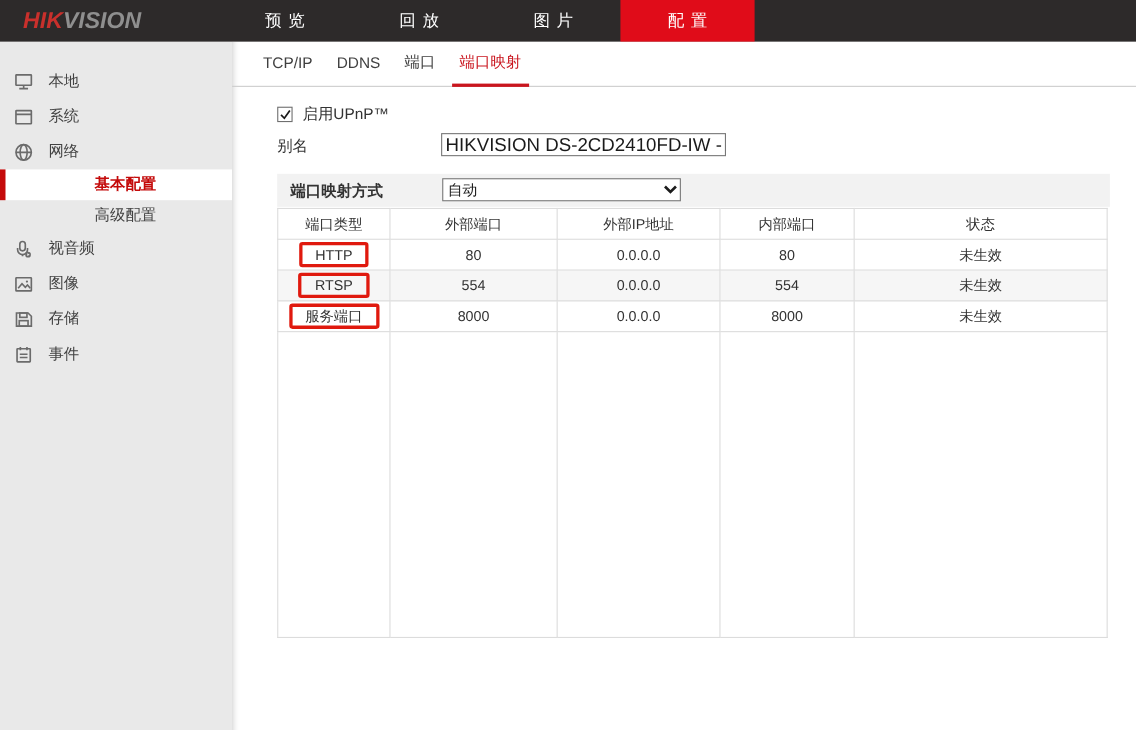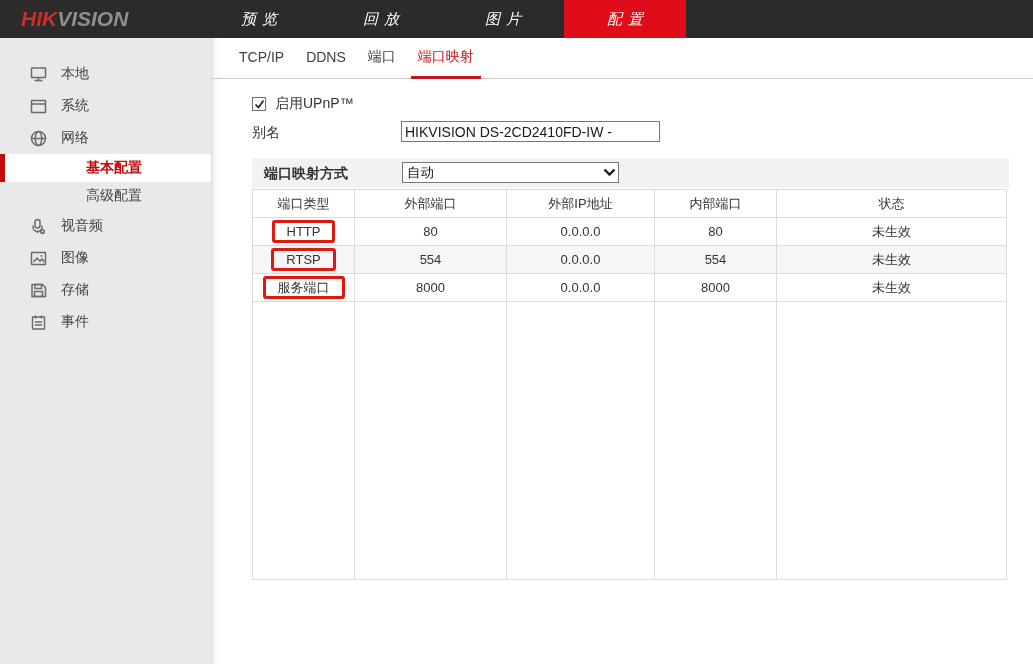--- a/index.html
+++ b/index.html
@@ -8,26 +8,26 @@
   #app { position:relative; width:1033px; height:664px; background:#fff; }
 
   
   .topbar { position:absolute; left:0; top:0; width:1033px; height:38px; background:#2d2a2a; }
   .logo { position:absolute; left:21px; top:0; height:38px; display:flex; align-items:center;
           font-style:italic; font-weight:bold; font-size:21px; letter-spacing:0px; }
   .logo .hik { color:#c9302c; }
   .logo .vision { color:#8f8f8f; }
   .topnav { position:absolute; left:198px; top:0; height:38px; display:flex; }
   .topnav-item { width:122px; height:38px; display:flex; align-items:center; justify-content:center;
-                 color:#ffffff; font-size:15px; letter-spacing:6px; text-indent:6px; cursor:pointer;font-style:italic; }
+                 color:#ffffff; font-size:15px; letter-spacing:6px; text-indent:6px; cursor:pointer; }
   .topnav-item.active { background:#e00c19; }
 
   
   .sidebar { position:absolute; left:0; top:38px; width:211px; height:626px; background:#e9e9e9; }
-  .side-item { height:32px; display:flex; align-items:center; padding-left:29px; cursor:pointer; color:#424242; font-size:14px; }
+  .side-item { height:32px; display:flex; align-items:center; padding-left:12px; cursor:pointer; color:#424242; font-size:14px; }
   .side-item .icn { width:19px; height:19px; margin-right:13px; display:flex; align-items:center; justify-content:center; }
   .side-item .icn svg { stroke:#6b6b6b; fill:none; stroke-width:1.5; }
   .side-pad { height:20px; }
   .sub-item { height:28px; display:flex; align-items:center; padding-left:86px; font-size:14px; color:#424242; cursor:pointer; position:relative; }
   .sub-item.active { background:#ffffff; color:#c40a0a; font-weight:bold; }
   .sub-item.active .redbar { position:absolute; left:0; top:0; width:5px; height:28px; background:#c40a0a; }
 
   
   .content { position:absolute; left:211px; top:38px; width:822px; height:626px; background:#fff;
              box-shadow:inset 7px 0 7px -7px rgba(0,0,0,0.25); }
@@ -35,21 +35,21 @@
   .tab { padding:13px 7px; margin-right:8px; height:41px; display:flex; align-items:center; font-size:14px; color:#404040; cursor:pointer; border-bottom:3px solid transparent; }
   .tab.active { color:#c9151e; border-bottom:3px solid #c9151e; }
 
   .upnp-row { position:absolute; left:41px; top:57px; display:flex; align-items:center; }
   .checkbox { width:14px; height:14px; border:1px solid #6f6f6f; background:#fff; display:flex; align-items:center; justify-content:center; cursor:pointer; }
   .upnp-label { margin-left:9px; font-size:14px; color:#333; }
 
   .alias-row { position:absolute; left:41px; top:83px; width:700px; height:21px; }
   .alias-label { position:absolute; left:0; top:3px; font-size:14px; color:#333; }
   .alias-input { position:absolute; left:149px; top:0; width:259px; height:21px; border:1px solid #777777;
-                 font-size:14px; color:#1a1a1a; padding:0 3px; font-family:"Liberation Sans","DejaVu Sans",sans-serif; background:#fff; outline:none; }
+                 font-size:17px; color:#1a1a1a; padding:0 3px; font-family:"Liberation Sans","DejaVu Sans",sans-serif; background:#fff; outline:none; }
 
   .mode-band { position:absolute; left:41px; top:120px; width:757px; height:30px; background:#f2f2f2; }
   .mode-label { position:absolute; left:12px; top:7px; font-size:14px; font-weight:bold; color:#333; }
   .select { position:absolute; left:150px; top:4px; width:217px; height:21px; border:1px solid #767676; background:#fff;
             display:flex; align-items:center; cursor:pointer;gap:14px; }
   .select .val { font-size:13.5px; color:#1a1a1a; padding-left:4px; flex:1; }
   .select .chev { width:18px; display:flex; align-items:center; justify-content:center; }
 
   table.ports { position:absolute; left:41px; top:151px; width:754px; border-collapse:collapse; table-layout:fixed; }
   table.ports td, table.ports th { border:1px solid #dcdcdc; font-size:13px; font-weight:normal; color:#333; text-align:center; height:28px; padding:0; }

